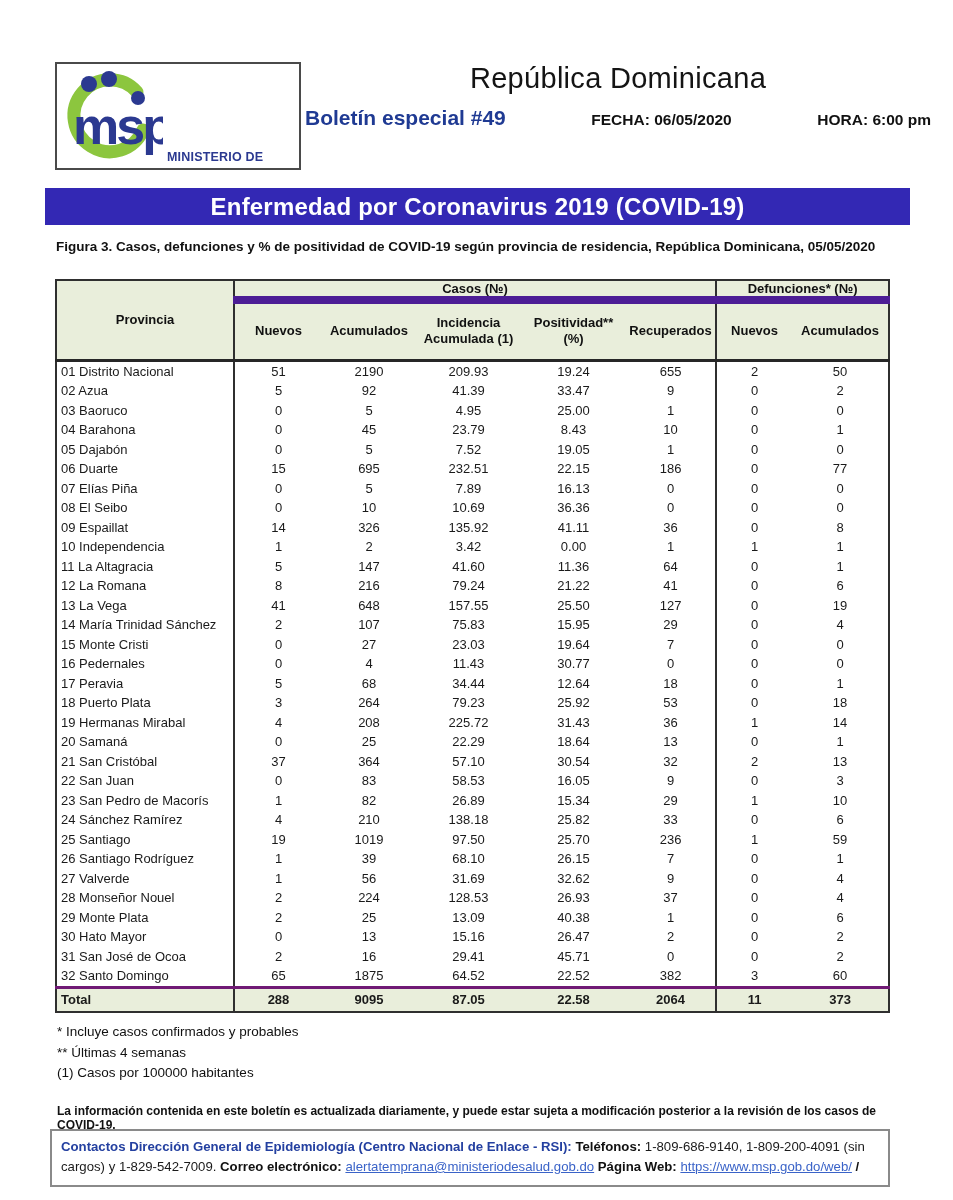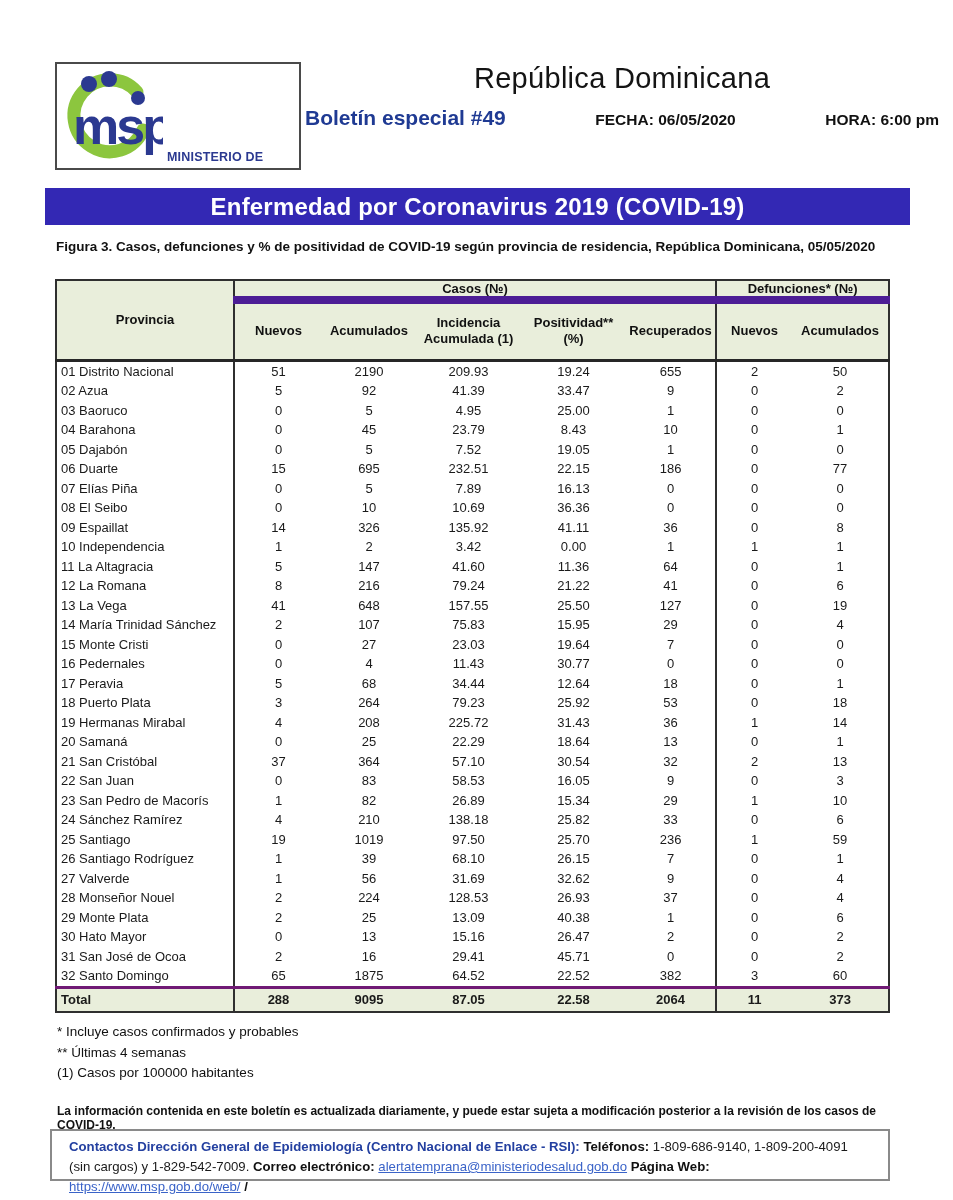--- a/index.html
+++ b/index.html
@@ -10,21 +10,21 @@
 
   
   .header { position: absolute; top: 62px; left: 55px; right: 10px; height: 112px; }
   .logo-box { position: absolute; left: 0; top: 0; width: 246px; height: 108px;
     border: 2px solid #4a4a4a; background: #fff; display: flex; align-items: flex-end; padding: 4px 2px; }
   .logo-mark { flex: 0 0 auto; }
   .ministry { margin-left: 4px; color: #2b3990; line-height: 1.05; }
   .ministry .m1 { font-size: 12.5px; font-weight: 600; letter-spacing: 0.2px; }
   .ministry .m2 { font-size: 18px; font-weight: 800; letter-spacing: 0.2px; }
 
-  .header-right { position: absolute; left: 250px; right: 4px; top: 0; text-align: center; }
+  .header-right { position: absolute; left: 250px; right: 12px; top: 0; text-align: center; }
   .country { font-size: 29px; color: #141414; letter-spacing: 0.3px; }
   .dept { font-size: 23px; color: #141414; margin-top: 3px; }
   .bulletin-row { margin-top: 11px; display: flex; justify-content: space-between; align-items: baseline; gap: 51px; }
   .bulletin { font-size: 21px; font-weight: 800; color: #1f3a93; }
   .stamp { font-size: 15.5px; font-weight: 700; color: #111; }
 
   
   .title-bar { position: absolute; top: 188px; left: 45px; width: 865px; height: 37px;
     background: #3328b4; color: #ffffff; font-size: 24px; font-weight: 800;
     text-align: center; line-height: 37px; letter-spacing: 0.2px; }
@@ -53,22 +53,22 @@
 
   
   .footnotes { position: absolute; top: 1022px; left: 57px; font-size: 13.5px; line-height: 20.5px; color: #111; }
   .footnotes .src { font-weight: 700; }
 
   
   .disclaimer { position: absolute; top: 1104px; left: 57px; width: 850px;
     font-size: 12px; font-weight: 700; color: #111; }
 
   
-  .footer-box { position: absolute; top: 1129px; left: 50px; width: 840px; height: 52px;
-    border: 2px solid #8a8a8a; background: #fff; padding: 6px 17px; font-size: 13.2px; line-height: 20px; }
+  .footer-box { position: absolute; top: 1129px; left: 50px; width: 840px; height: 58px;
+    border: 2px solid #8a8a8a; background: #fff; padding: 6px 9px; font-size: 13.2px; line-height: 20px; }
   .blue-bold { color: #2440a0; font-weight: 800; }
   .lbl { font-weight: 700; color: #111; }
   a.link { color: #3a63c8; text-decoration: underline; cursor: pointer; }
 </style>
 </head>
 <body>
 
 <div class="page">
 
   <div class="header">

